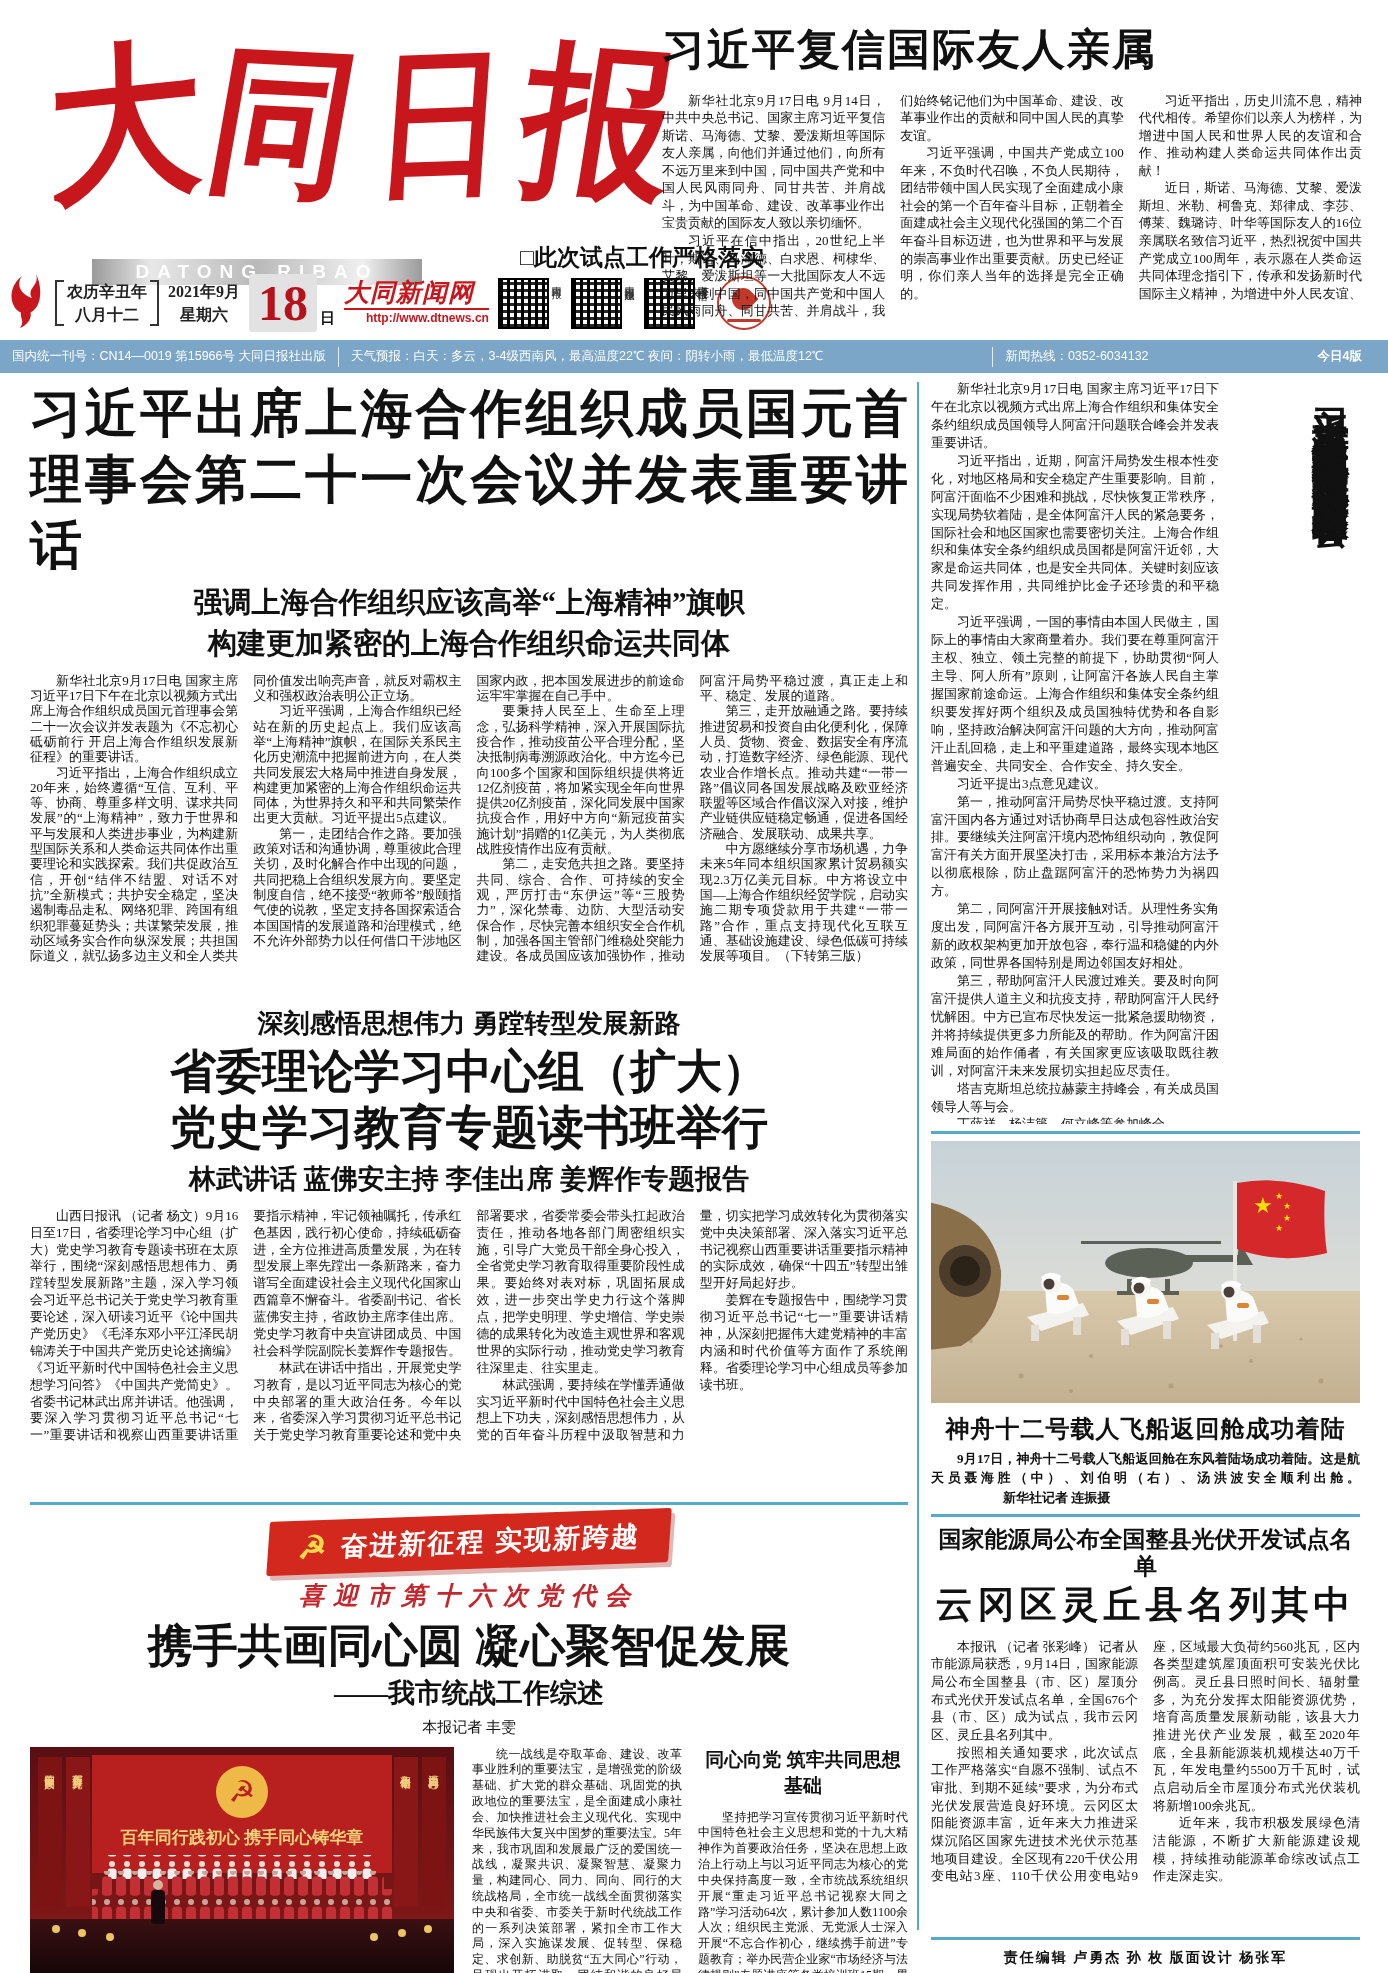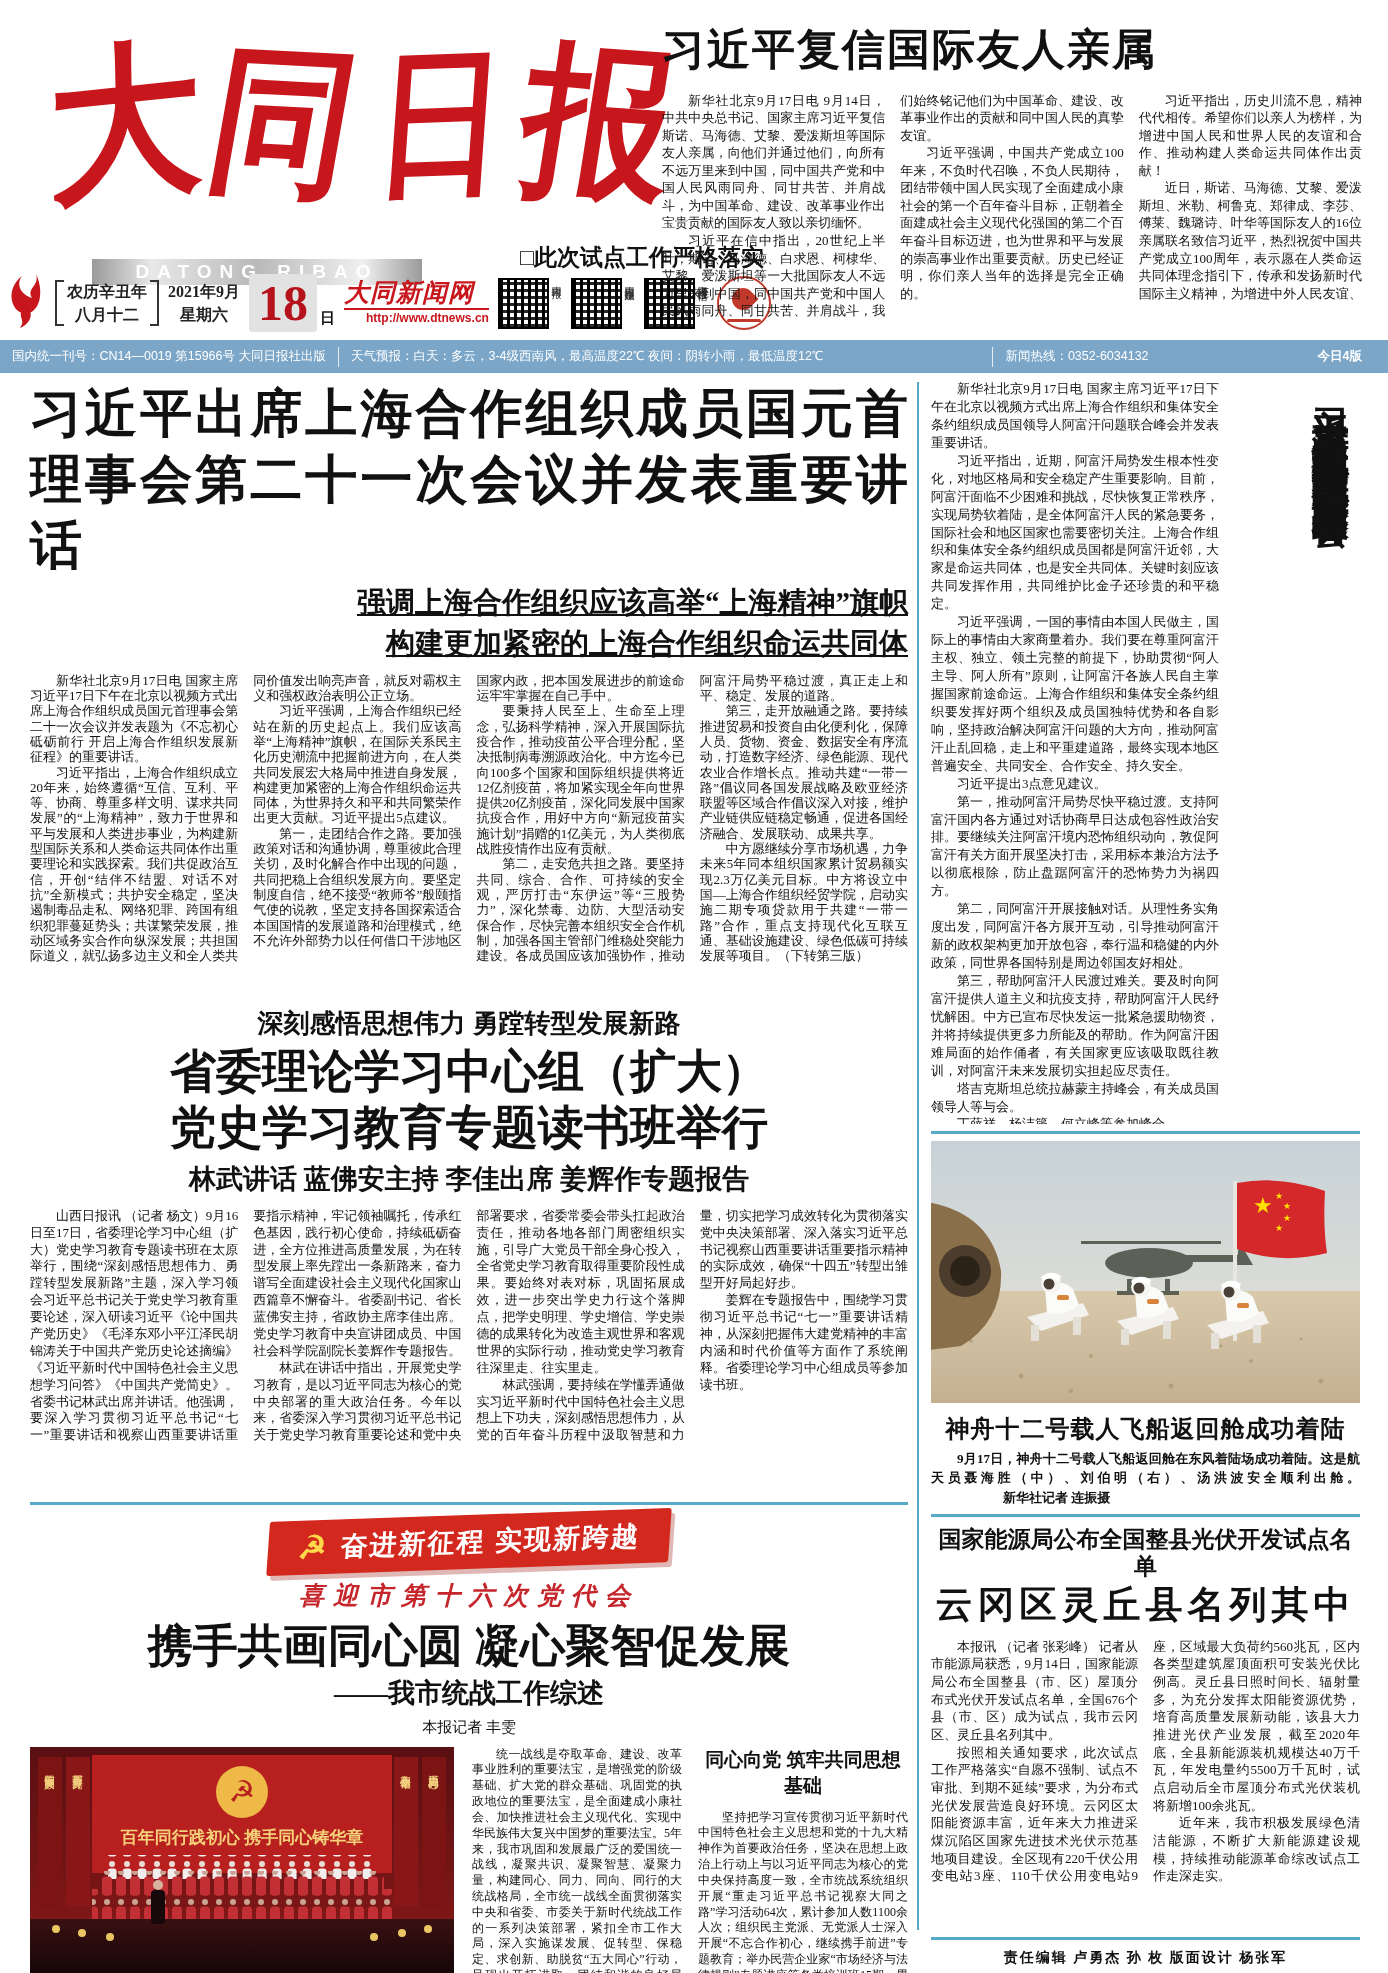--- a/index.html
+++ b/index.html
@@ -48,21 +48,21 @@
   
   .info-bar{position:absolute;left:0;top:340px;width:1388px;height:33px;background:#7ba6c8;color:#fff;
         display:flex;align-items:center;font:12.5px/1 "Liberation Sans",sans-serif;}
   .info-bar .seg{padding:0 12px;white-space:nowrap;}
   .info-bar .div{width:1px;height:20px;background:rgba(255,255,255,.8);}
   .info-bar .sp{flex:1;}
   .info-bar .pages{font-weight:700;margin-right:26px;}
   
   .main-left{position:absolute;left:30px;top:380px;width:878px;}
   .mh{font:900 52px/1.27 "Liberation Sans",sans-serif;text-align:justify;text-align-last:justify;margin:0;}
-  .msub{font:700 29px/1.18 "Liberation Serif",serif;text-align:right;margin:7px 0 0;text-decoration:underline;}
+  .msub{font:700 29px/1.18 "Liberation Serif",serif;text-align:center;margin:7px 0 0;}
   .body4{column-count:4;column-gap:15px;height:322px;overflow:hidden;margin-top:12px;
         font:13px/1.18 "Liberation Serif",serif;text-align:justify;}
   .kicker{font:700 26px/1.1 "Liberation Sans",sans-serif;text-align:center;margin:14px 0 6px;}
   .sh{font:900 46px/1.22 "Liberation Sans",sans-serif;text-align:center;margin:0;}
   .ssub{font:700 27px/1.2 "Liberation Serif",serif;text-align:center;margin:8px 0 0;}
   .body4b{column-count:4;column-gap:15px;height:286px;overflow:hidden;margin-top:12px;
         font:13px/1.3 "Liberation Serif",serif;text-align:justify;}
   .rule-h{height:3px;background:#57aac6;margin:8px 0 10px;}
   
   .uf-banner-wrap{text-align:center;margin-top:2px;}

